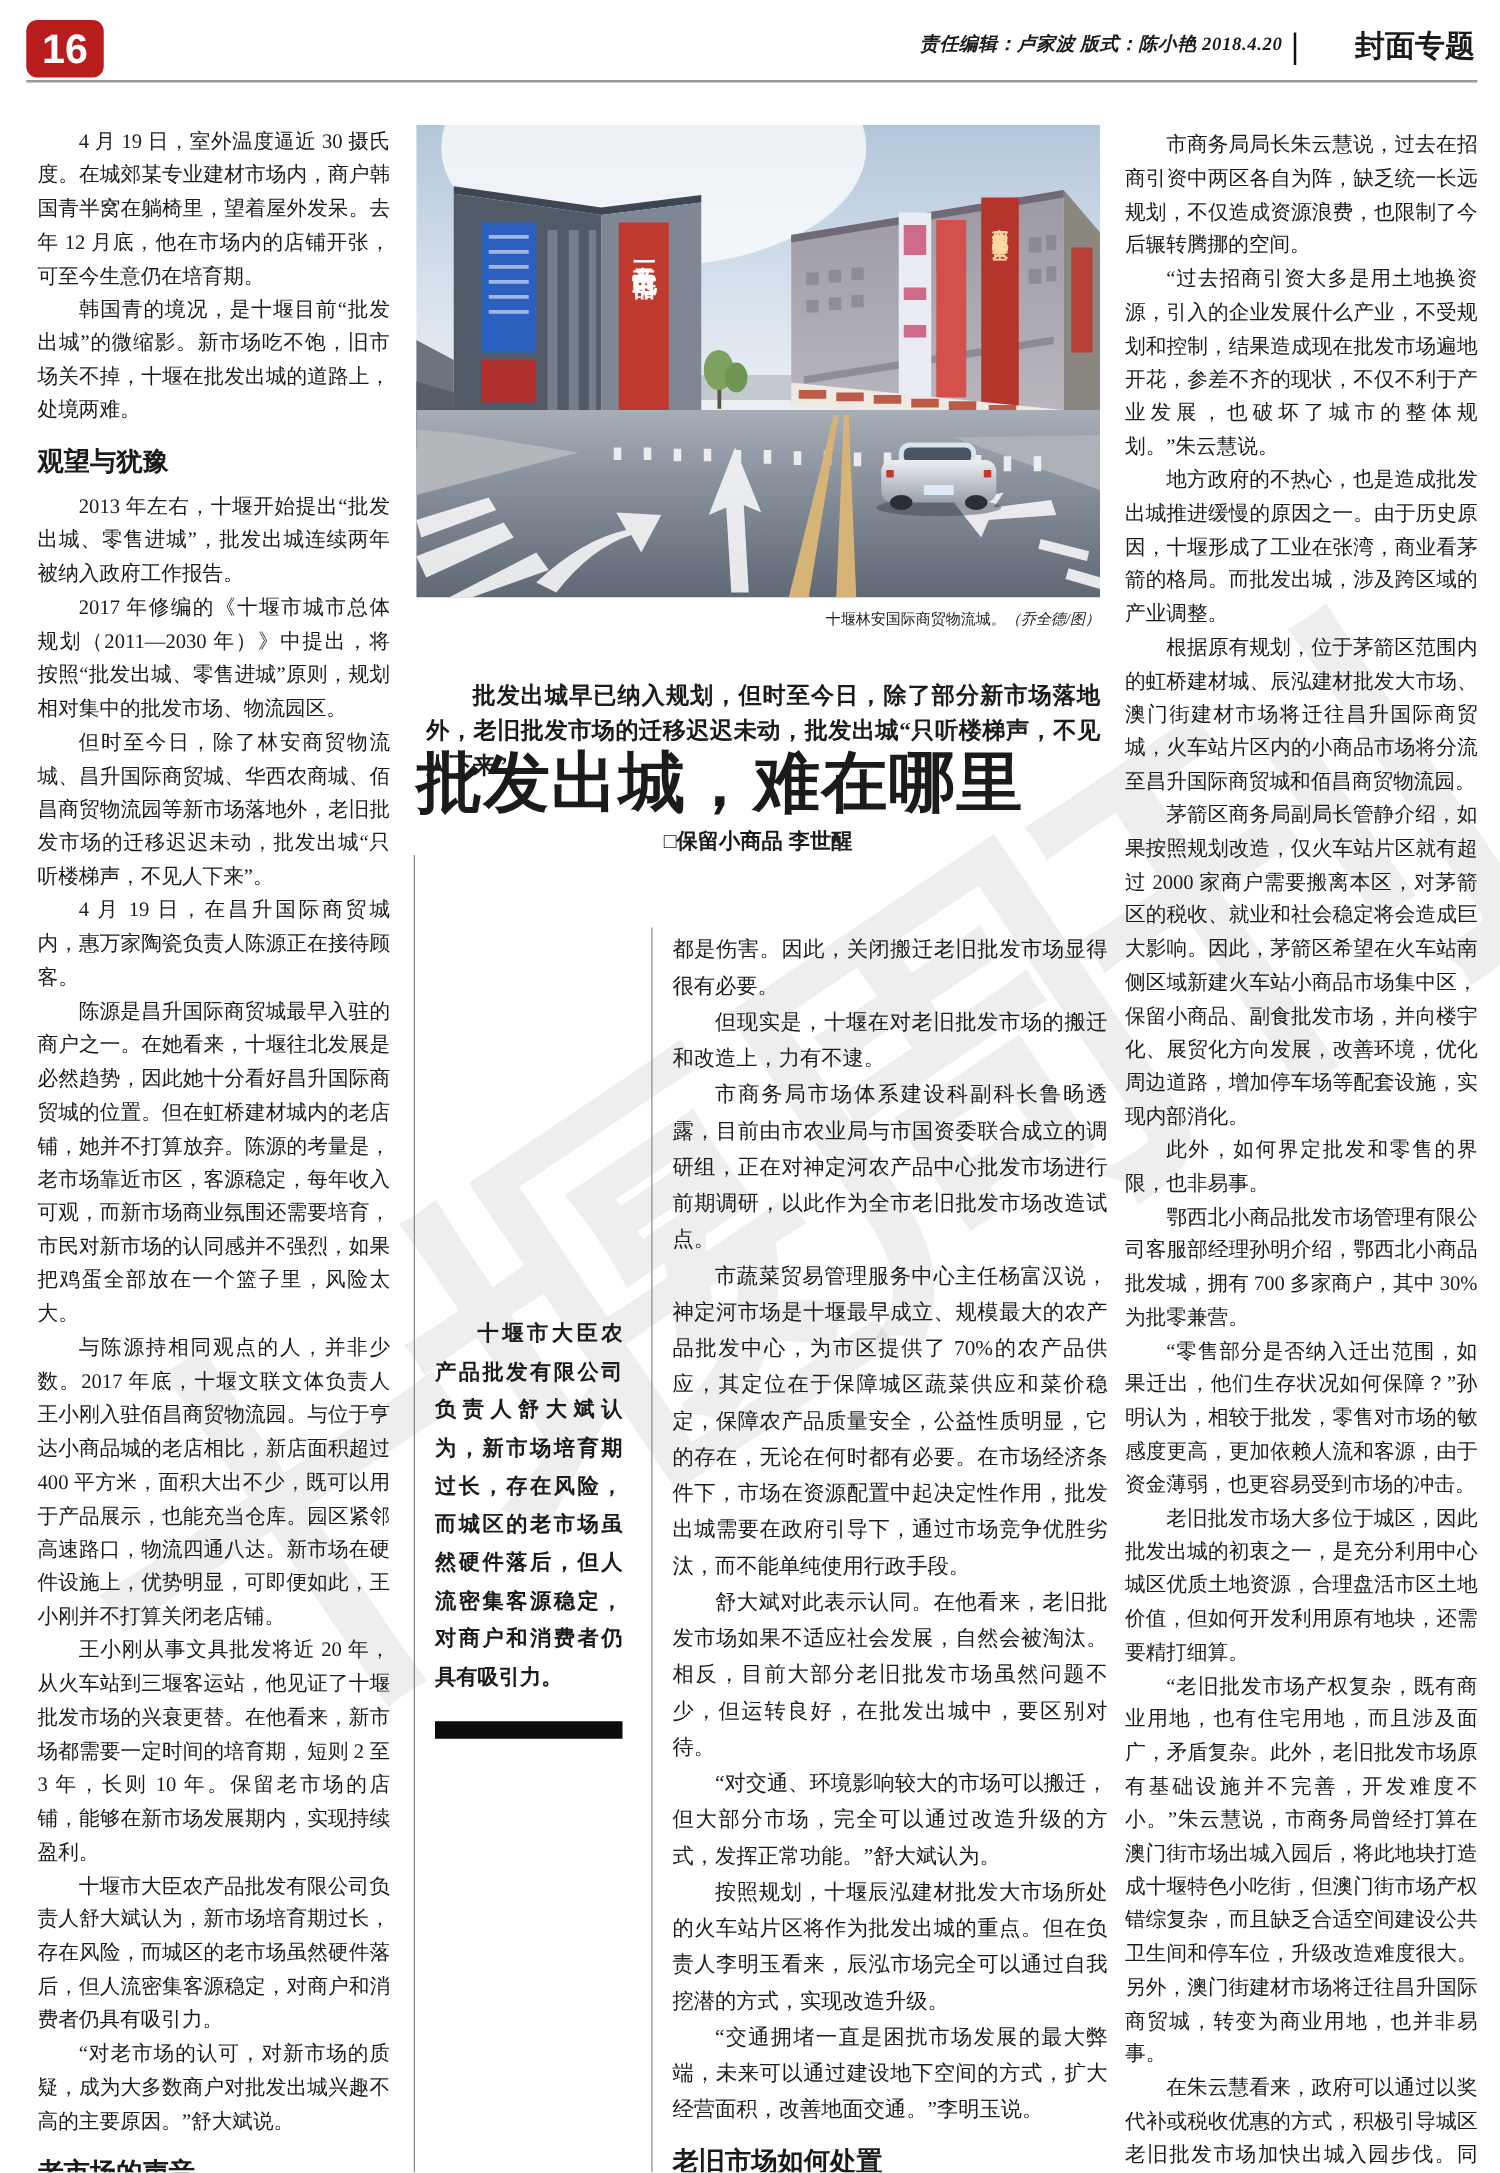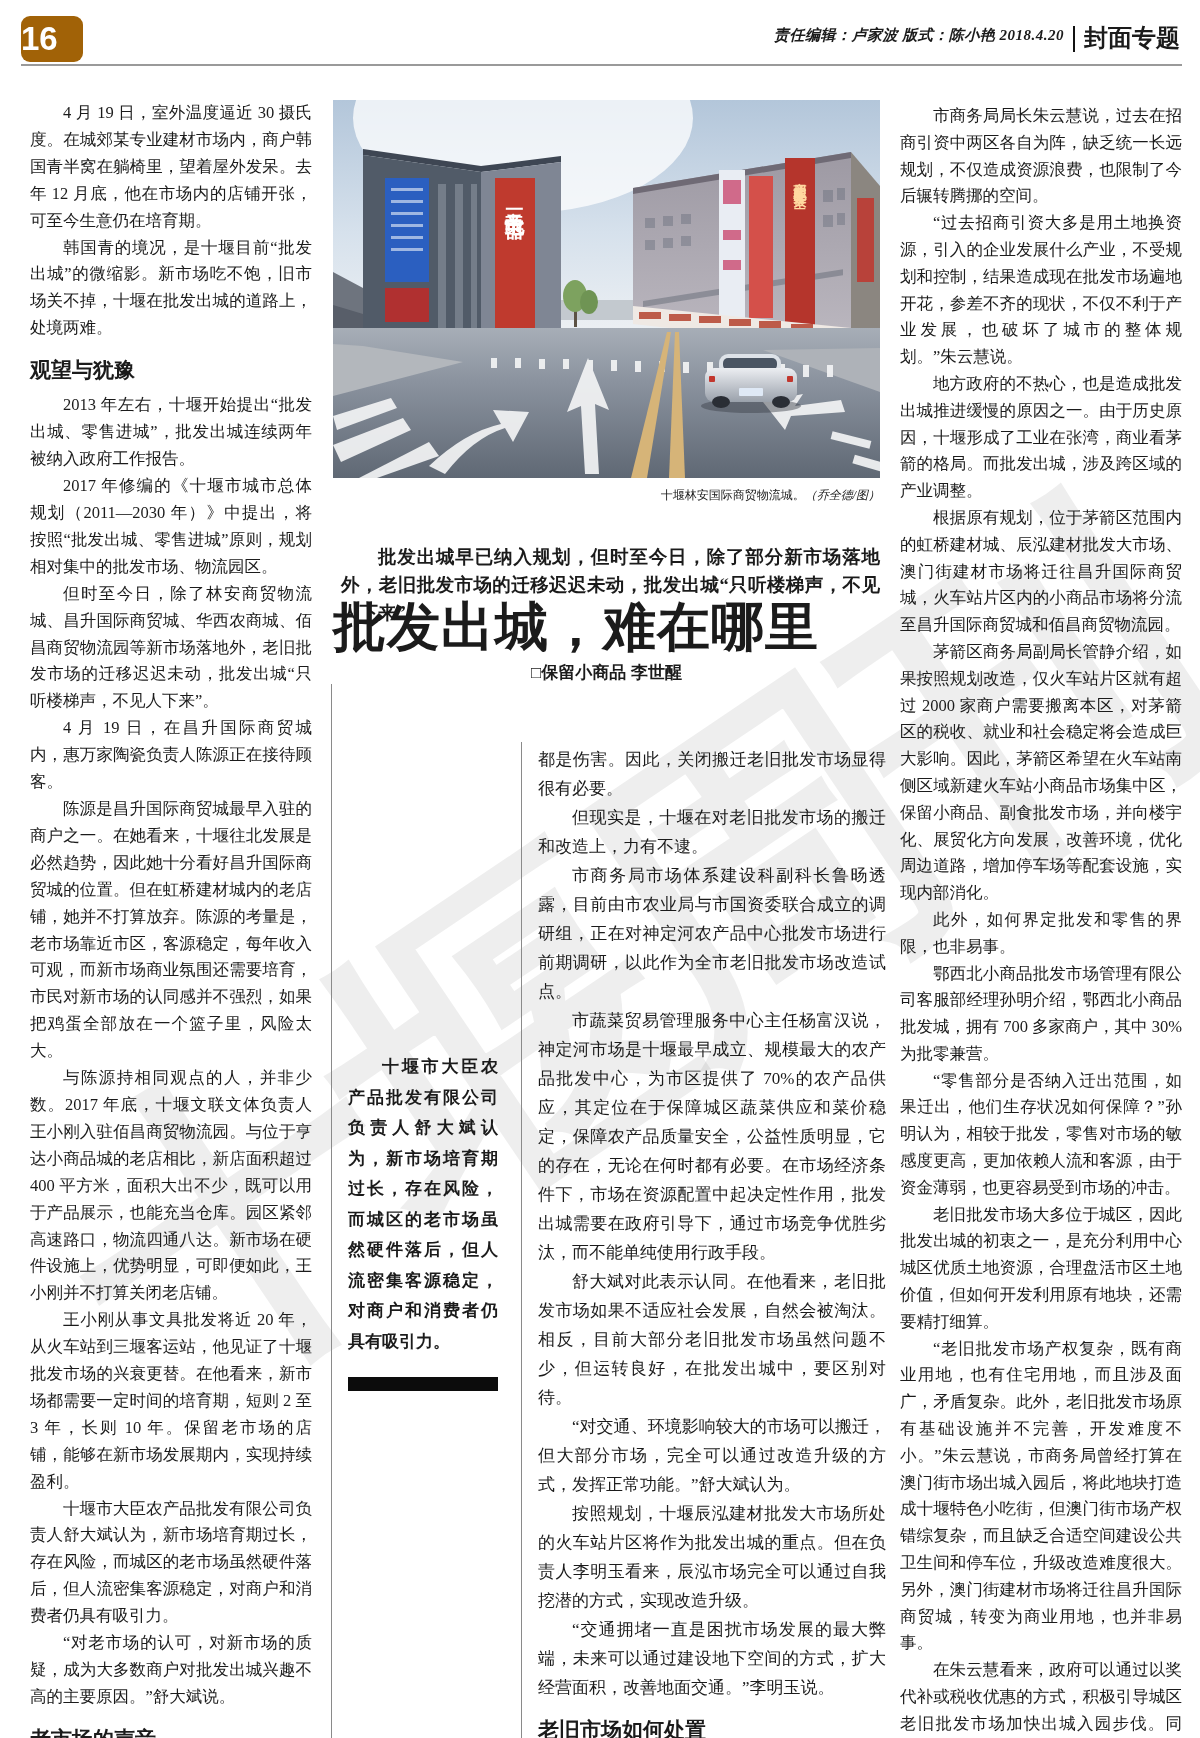--- a/index.html
+++ b/index.html
@@ -1,27 +1,27 @@
 <!DOCTYPE html>
 <html><head>
 <meta charset="utf-8">
 <style>
   html,body{margin:0;padding:0;background:#ffffff;}
   .page{position:relative;width:1200px;height:1738px;background:#fff;overflow:hidden;
         font-family:"Liberation Serif",serif;color:#1b1b1b;}
 
   
-  .pagenum-box{position:absolute;left:21px;top:16px;width:62px;height:46px;background:#a16207;
+  .pagenum-box{position:absolute;left:21px;top:16px;width:62px;height:46px;background:#b91c1c;
        border-radius:9px;color:#fff;font-family:"Liberation Sans",sans-serif;font-weight:bold;
-       font-size:33px;display:flex;align-items:center;justify-content:flex-start;z-index:2;}
+       font-size:33px;display:flex;align-items:center;justify-content:center;z-index:2;}
   .header-rule{position:absolute;left:21px;right:18px;top:64px;height:2px;background:#9a9a9a;z-index:1;}
   .header-meta{position:absolute;right:20px;top:26px;display:flex;align-items:flex-start;gap:9px;z-index:2;}
   .header-editors{font-style:italic;font-weight:bold;font-size:15px;padding-bottom:5px;letter-spacing:.5px;}
   .header-sep{width:2px;height:26px;background:#111;margin-bottom:2px;}
-  .header-section{font-family:"Liberation Sans",sans-serif;font-weight:bold;font-size:24px;line-height:1;}
+  .header-section{font-family:"Liberation Sans",sans-serif;font-weight:bold;font-size:24px;line-height:1;margin-left:38px;}
 
   
   .watermark{position:absolute;left:-40px;top:740px;width:1340px;text-align:center;z-index:0;
        font-family:"Liberation Sans",sans-serif;font-weight:bold;font-size:330px;letter-spacing:-14px;
        color:rgba(40,40,40,0.08);transform:rotate(-34deg);white-space:nowrap;pointer-events:none;}
 
   
   .photo{position:absolute;left:333px;top:100px;width:547px;height:378px;z-index:1;}
   .caption{position:absolute;left:333px;top:487px;width:547px;text-align:right;font-size:12px;z-index:1;}
   .caption .credit{font-style:italic;}

